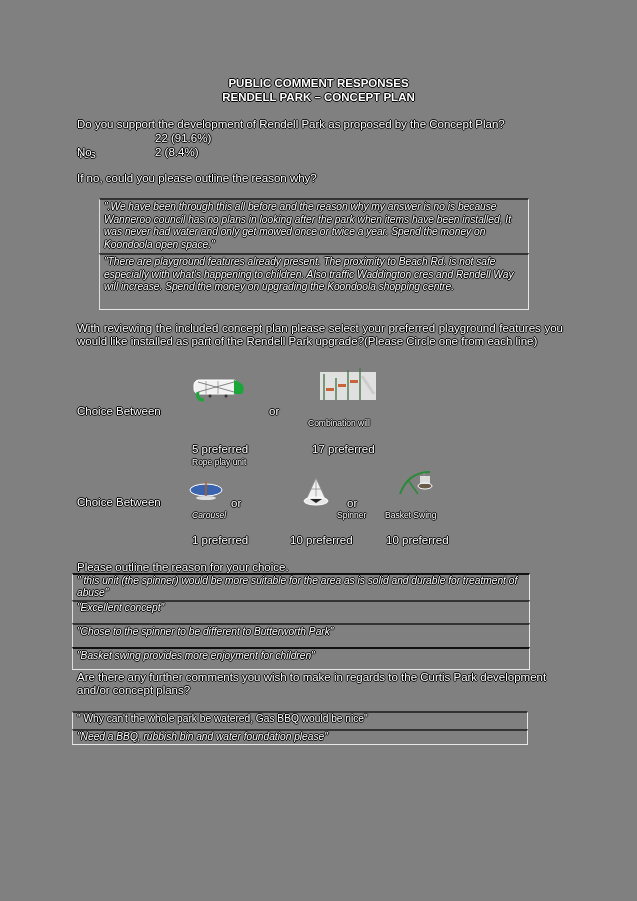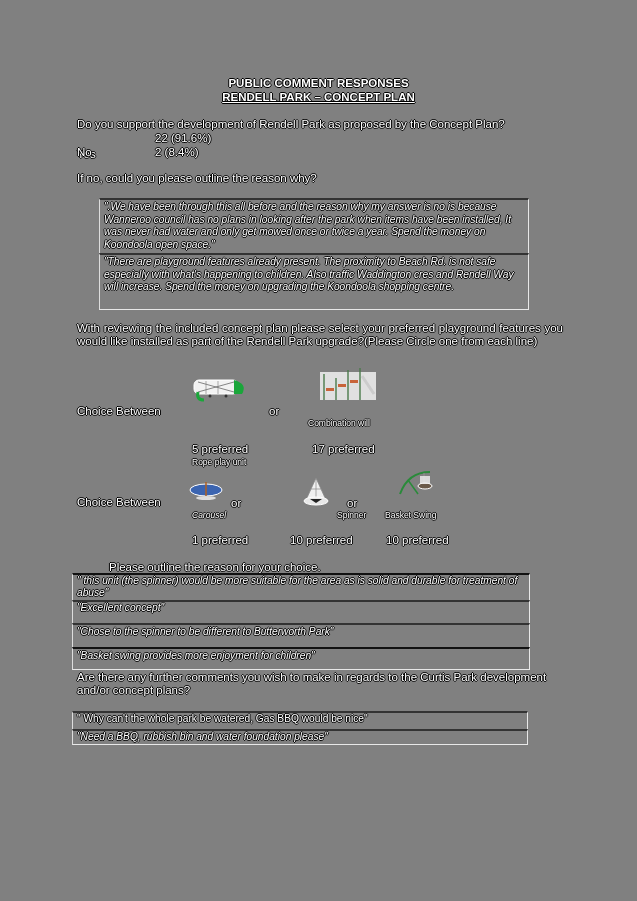--- a/index.html
+++ b/index.html
@@ -20,21 +20,21 @@
   }
   .qbox.dark { border-top:2px solid #111; }
   .quote { font-style:italic; white-space:normal; line-height:12.6px; }
   .img { position:absolute; }
   .cap { font-size:8.5px; }
 </style>
 </head>
 <body>
 
 <div class="abs t title" style="top:77px;">PUBLIC COMMENT RESPONSES</div>
-<div class="abs t title" style="top:91px;text-decoration:underline;">RENDELL PARK – CONCEPT PLAN</div>
+<div class="abs t title" style="top:91px;">RENDELL PARK – CONCEPT PLAN</div>
 
 <div class="abs t" style="left:77px; top:118px;">Do you support the development of Rendell Park as proposed by the Concept Plan?</div>
 <div class="abs t" style="left:77px; top:132px;margin-top:16px;">Yes</div>
 <div class="abs t" style="left:155px; top:132px;">22 (91.6%)</div>
 <div class="abs t" style="left:77px; top:146px;">No</div>
 <div class="abs t" style="left:155px; top:146px;">2 (8.4%)</div>
 
 <div class="abs t" style="left:77px; top:172px;">If no, could you please outline the reason why?</div>
 
 <div class="qbox" style="left:99px; top:198px; width:430px; height:56px;">
@@ -105,21 +105,21 @@
 </svg>
 
 <div class="abs t cap" style="left:192px; top:510px;font-style:italic;">Carousel</div>
 <div class="abs t cap" style="left:301px; top:510px;padding-left:36px;">Spinner</div>
 <div class="abs t cap" style="left:385px; top:510px;">Basket Swing</div>
 
 <div class="abs t" style="left:192px; top:534px;">1 preferred</div>
 <div class="abs t" style="left:290px; top:534px;">10 preferred</div>
 <div class="abs t" style="left:386px; top:534px;">10 preferred</div>
 
-<div class="abs t" style="left:77px; top:561px;margin-left:32px;">Please outline the reason for your choice.</div>
+<div class="abs t" style="left:77px; top:561px;">Please outline the reason for your choice.</div>
 
 <div class="qbox dark" style="left:72px; top:573px; width:458px; height:28px;">
   <div class="t quote" style="padding:0 4px; font-size:10.2px; line-height:12px;">" this unit (the spinner) would be more suitable for the area as is solid and durable for treatment of abuse"</div>
 </div>
 <div class="qbox" style="left:72px; top:600px; width:458px; height:24px;">
   <div class="t quote" style="padding:0 4px; font-size:10.2px;">"Excellent concept"</div>
 </div>
 <div class="qbox" style="left:72px; top:623px; width:458px; height:25px;">
   <div class="t quote" style="padding:1px 4px; font-size:10.2px;">"Chose to the spinner to be different to Butterworth Park"</div>
 </div>

